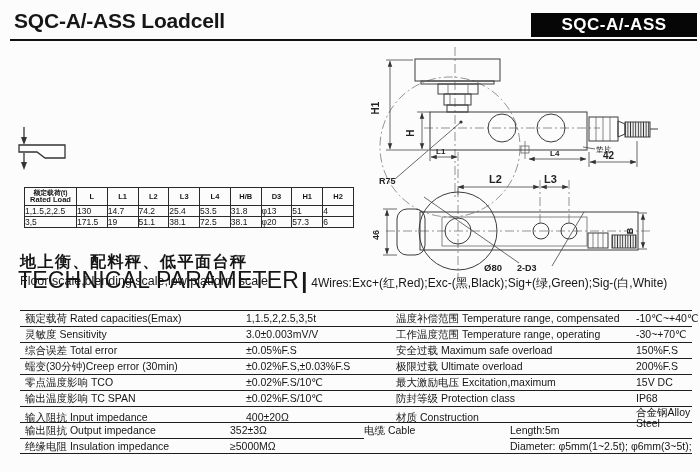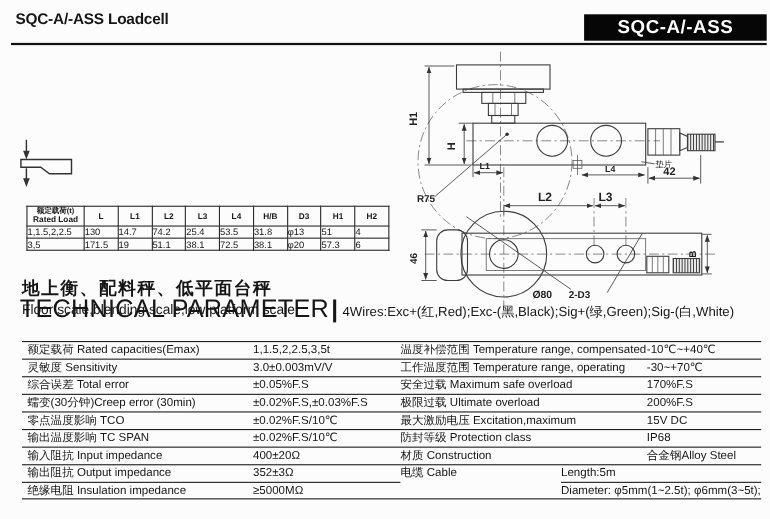--- a/index.html
+++ b/index.html
@@ -2,21 +2,21 @@
 <html><head>
 <meta charset="utf-8">
 <style>
   html,body{margin:0;padding:0;background:#e8e8e8;}
   .page{
     position:relative;width:700px;height:472px;background:#fcfcfc;
     font-family:"Liberation Sans","DejaVu Sans",sans-serif;color:#161616;
     overflow:hidden;margin:0 auto;
   }
   
-  .title{position:absolute;left:14px;top:9px;font-size:14px;font-weight:bold;letter-spacing:-0.2px;white-space:nowrap;}
+  .title{position:absolute;left:14px;top:9px;font-size:21px;font-weight:bold;letter-spacing:-0.2px;white-space:nowrap;}
   .badge{position:absolute;left:531px;top:13px;width:166px;height:24px;background:#060606;color:#fff;
          font-size:17px;font-weight:bold;display:flex;align-items:center;justify-content:center;letter-spacing:0.5px;}
   .rule{position:absolute;left:10px;top:39px;width:687px;height:2px;background:#111;}
   
   .loadicon{position:absolute;left:8px;top:118px;}
   .drawing{position:absolute;left:352px;top:42px;}
   .drawing text{font-family:"Liberation Sans","DejaVu Sans",sans-serif;fill:#222;}
   .ln{fill:none;stroke:#3c3c3c;stroke-width:1;}
   .thin{fill:none;stroke:#555;stroke-width:0.7;}
   .cl{fill:none;stroke:#666;stroke-width:0.7;stroke-dasharray:9 3 2 3;}
@@ -33,21 +33,21 @@
   .apps .zh{font-size:16px;font-weight:bold;letter-spacing:1.5px;}
   .apps .en{font-size:12.5px;margin-top:1px;}
   
   .tech{position:absolute;left:18px;top:267px;display:flex;align-items:flex-end;white-space:nowrap;}
   .tech .t{font-size:23px;letter-spacing:0.2px;}
   .tech .bar{font-size:22px;font-weight:bold;margin:0 4px 0 2px;}
   .tech .wiring{font-size:12px;padding-bottom:2px;}
   
   .specs{position:absolute;left:20px;top:310px;width:672px;font-size:10.5px;}
   .srow{display:grid;grid-template-columns:210px 134px 224px 1fr;height:15px;
-        border-top:1.6px solid #1d1d1d;align-items:center;line-height:1;}
+        border-top:1.6px solid #1d1d1d;align-items:center;line-height:1;gap:16px;}
   .srow .ll{padding-left:5px;white-space:nowrap;overflow:hidden;}
   .srow .rl{white-space:nowrap;overflow:hidden;}
   .cableblock{display:grid;grid-template-columns:210px 134px 146px 1fr;grid-template-rows:15px 15px;
         border-top:1.6px solid #1d1d1d;border-bottom:1.6px solid #1d1d1d;align-items:center;line-height:1;}
   .cableblock .ll{padding-left:5px;}
   .bt{border-top:1.6px solid #1d1d1d;height:15px;display:flex;align-items:center;}
   .cell{height:15px;display:flex;align-items:center;}
 </style>
 </head>
 <body>
@@ -243,21 +243,21 @@
     <div class="srow">
       <div class="ll">灵敏度 Sensitivity</div>
       <div class="lv">3.0±0.003mV/V</div>
       <div class="rl">工作温度范围 Temperature range, operating</div>
       <div class="rv">-30~+70℃</div>
     </div>
     <div class="srow">
       <div class="ll">综合误差 Total error</div>
       <div class="lv">±0.05%F.S</div>
       <div class="rl">安全过载 Maximum safe overload</div>
-      <div class="rv">170%F.S</div>
+      <div class="rv">150%F.S</div>
     </div>
     <div class="srow">
       <div class="ll">蠕变(30分钟)Creep error (30min)</div>
       <div class="lv">±0.02%F.S,±0.03%F.S</div>
       <div class="rl">极限过载 Ultimate overload</div>
       <div class="rv">200%F.S</div>
     </div>
     <div class="srow">
       <div class="ll">零点温度影响 TCO</div>
       <div class="lv">±0.02%F.S/10℃</div>

